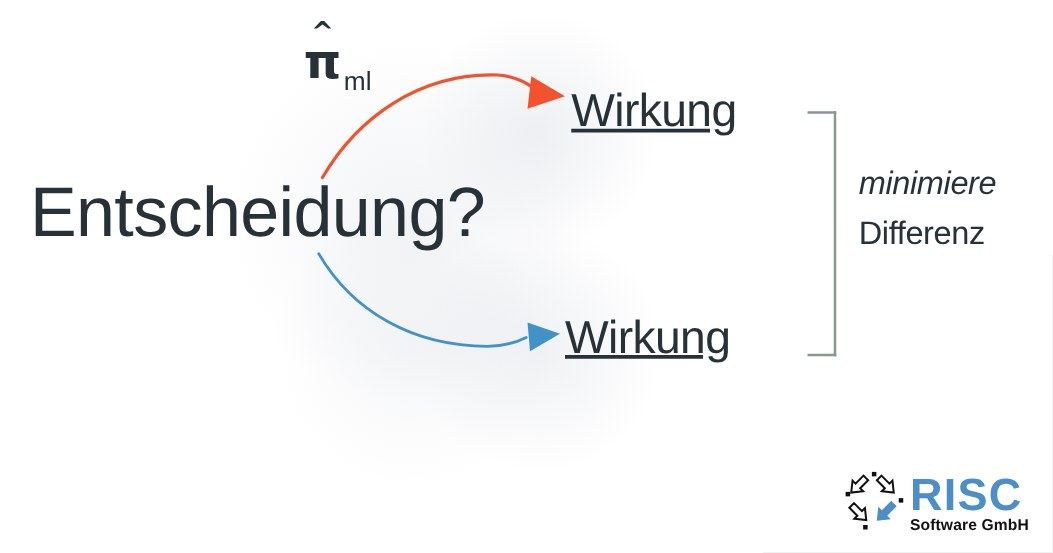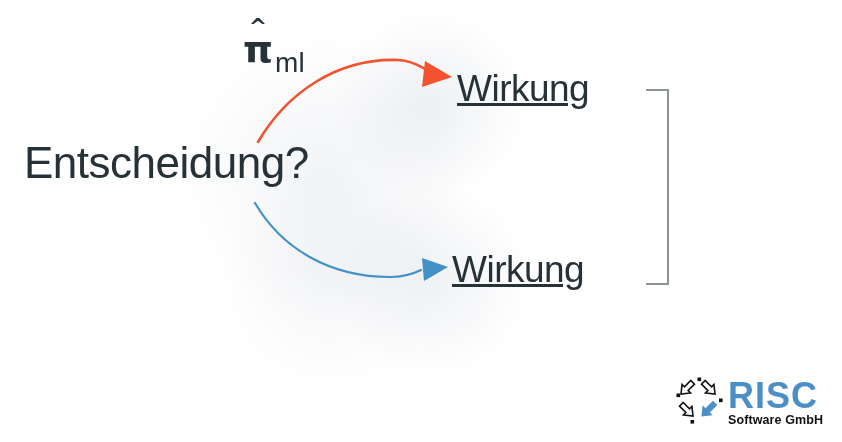--- a/index.html
+++ b/index.html
@@ -19,21 +19,21 @@
     background:radial-gradient(circle,rgba(190,197,208,0.26) 0%,rgba(190,197,208,0) 68%);}
   .blob3{left:330px;top:178px;width:205px;height:205px;
     background:radial-gradient(circle,rgba(190,197,208,0.24) 0%,rgba(190,197,208,0) 68%);}
   .blob4{left:195px;top:160px;width:270px;height:240px;
     background:radial-gradient(circle,rgba(190,197,208,0.16) 0%,rgba(190,197,208,0) 62%);}
 
   #arrow-layer{position:absolute;left:0;top:0;width:842px;height:442px;}
 
   .decision{
     position:absolute;left:24px;top:139px;
-    font-size:44px;line-height:1.1;letter-spacing:-0.5px;
+    font-size:56px;line-height:1.1;letter-spacing:-0.5px;
     font-weight:400;
   }
   .effect{
     position:absolute;
     font-size:37px;line-height:1.1;letter-spacing:-0.5px;text-decoration:underline;
   }
   .effect.top{left:457px;top:69px;}
   .effect.bottom{left:452px;top:250px;}
 
   .pi-label{
@@ -42,21 +42,21 @@
     color:#263238;white-space:nowrap;
   }
   .pi-label.ml{left:243px;top:30px;}
   .pi-label.expert{left:247px;top:272px;}
   .pi-main{font-size:38px;font-weight:bold;line-height:1;display:inline-block;position:relative;}
   .pi-hat{
     position:absolute;top:-14px;left:50%;transform:translateX(-50%);
     font-size:22px;font-weight:bold;line-height:1;
   }
   .pi-sub{
-    font-size:28px;font-weight:500;line-height:1;
+    font-size:21px;font-weight:500;line-height:1;
     position:relative;top:10px;left:2px;
     font-family:"Liberation Sans",sans-serif;
   }
 
   .bracket{
     position:absolute;left:646px;top:89px;width:21px;height:192px;
     border-top:2px solid #8b968f;
     border-right:2px solid #8b968f;
     border-bottom:2px solid #8b968f;
   }
@@ -105,20 +105,24 @@
     <span class="pi-main">
       <span class="pi-hat">^</span><span>π</span>
     </span><span class="pi-sub">ml</span>
   </div>
 
 
   <div class="effect top">Wirkung</div>
   <div class="effect bottom">Wirkung</div>
 
   <div class="bracket"></div>
+  <div class="objective">
+    <div class="line1">minimiere</div>
+    <div class="line2">Differenz</div>
+  </div>
 
   <div class="logo">
     <svg class="logo-icon" viewBox="0 0 50 50" xmlns="http://www.w3.org/2000/svg">
 
       <rect x="21.5" y="0.5" width="3.6" height="3.6" fill="#111"></rect>
       <rect x="0.5" y="16.5" width="3.6" height="3.6" fill="#111"></rect>
       <rect x="14.5" y="43" width="3.6" height="3.6" fill="#111"></rect>
       <rect x="43" y="21.5" width="3.6" height="3.6" fill="#111"></rect>
 
       <g transform="translate(11,11) rotate(135)">

